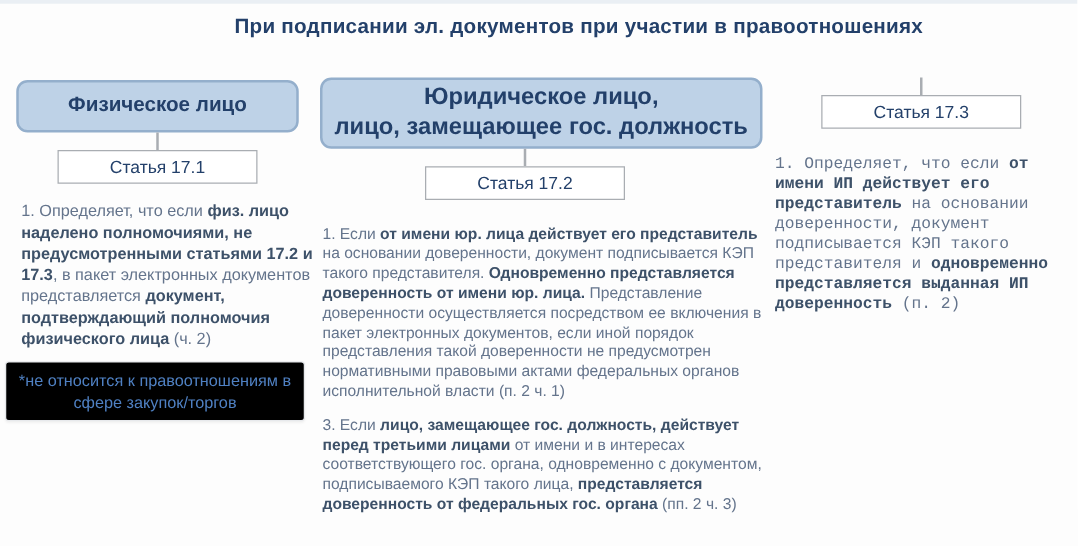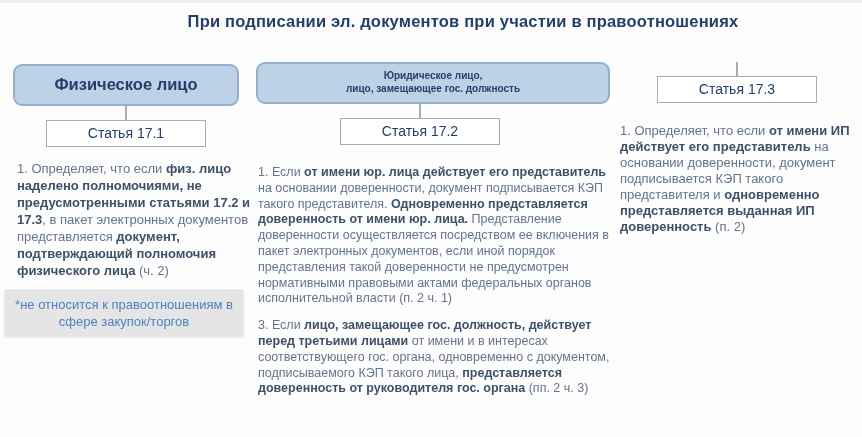--- a/index.html
+++ b/index.html
@@ -31,21 +31,21 @@
   #col-yur{left:256px;width:354px;}
   #col-ip{left:614px;width:246px;}
 
   .hdr-box{
     box-sizing:border-box;min-height:42px;
     display:flex;align-items:center;justify-content:center;
     text-align:center;white-space:pre-line;
     background:var(--accent-bg);
     border:2px solid var(--accent-border);
     border-radius:9px;
-    color:var(--navy);font-weight:bold;font-size:10px;line-height:1.28;
+    color:var(--navy);font-weight:bold;font-size:19px;line-height:1.28;
     padding:2px 8px;
   }
   #col-fiz .hdr-box{width:226px;margin:2px auto 0;font-size:16.5px;}
   #col-yur .hdr-box{width:100%;}
   #col-ip .hdr-box{width:238px;margin:0 auto;}
 
   .connector{width:2px;height:14px;background:var(--line-gray);margin:0 auto;}
   #col-yur .connector{margin:0 0 0 163px;}
 
   .article-box{
@@ -54,27 +54,27 @@
     text-align:center;font-size:14px;color:var(--navy);
     padding:4px 0 5px;
   }
   #col-yur .article-box{margin:0 0 0 84px;}
 
   .body-text{font-size:13px;line-height:17px;color:var(--body-text);}
   .body-text p{margin:0 0 11px;}
   .body-text p:last-child{margin-bottom:0;}
   #col-fiz .body-text{margin:13px 0 0 13px;width:242px;}
   #col-yur .body-text{margin:20px 0 0 2px;width:352px;font-size:12.5px;line-height:15.8px;}
-  #col-ip .body-text{margin:20px 0 0 6px;width:238px;line-height:16px;}
+  #col-ip .body-text{margin:20px 0 0 6px;width:238px;line-height:16px;font-family:Liberation Mono, monospace;}
   .seg{color:var(--body-text);}
   .seg.b{font-weight:bold;color:var(--bold-text);}
 
   .note-box{
     box-sizing:border-box;margin:10px 0 0 0;width:240px;
-    background:#e5e5e5;border:1px solid #e7e9ec;border-radius:3px;
+    background:#000000;border:1px solid #e7e9ec;border-radius:3px;
     box-shadow:0 1px 2px rgba(0,0,0,0.05);
     text-align:center;color:var(--note-blue);
     font-size:13px;line-height:17px;padding:6px 10px;
   }
 </style>
 </head>
 <body>
 
 <div class="stage">
   <div class="top-strip"></div>
@@ -91,21 +91,21 @@
     <div class="note-box">*не относится к правоотношениям в сфере закупок/торгов</div>
   </div>
 
   <div class="col" id="col-yur">
     <div class="hdr-box">Юридическое лицо,
 лицо, замещающее гос. должность</div>
     <div class="connector"></div>
     <div class="article-box">Статья 17.2</div>
     <div class="body-text">
       <p><span class="seg">1. Если </span><span class="seg b">от имени юр. лица действует его представитель</span><span class="seg"> на основании  доверенности, документ подписывается КЭП такого представителя. </span><span class="seg b">Одновременно  представляется доверенность от имени юр. лица.</span><span class="seg"> Представление доверенности осуществляется посредством ее включения в пакет электронных документов, если иной порядок представления такой доверенности не предусмотрен нормативными правовыми актами федеральных органов исполнительной власти (п. 2 ч. 1)</span></p>
-      <p><span class="seg">3. Если </span><span class="seg b">лицо, замещающее гос. должность, действует перед третьими лицами</span><span class="seg"> от имени и в интересах соответствующего гос. органа, одновременно с документом, подписываемого КЭП такого лица, </span><span class="seg b">представляется доверенность от руководителя гос. органа</span><span class="seg"> (пп. 2 ч. 3)</span></p>
+      <p><span class="seg">3. Если </span><span class="seg b">лицо, замещающее гос. должность, действует перед третьими лицами</span><span class="seg"> от имени и в интересах соответствующего гос. органа, одновременно с документом, подписываемого КЭП такого лица, </span><span class="seg b">представляется доверенность от федеральных гос. органа</span><span class="seg"> (пп. 2 ч. 3)</span></p>
     </div>
   </div>
 
   <div class="col" id="col-ip">
     <div class="connector"></div>
     <div class="article-box">Статья 17.3</div>
     <div class="body-text">
       <p><span class="seg">1. Определяет, что если </span><span class="seg b">от имени ИП действует его представитель</span><span class="seg"> на основании доверенности, документ подписывается КЭП такого представителя и </span><span class="seg b">одновременно представляется выданная ИП доверенность</span><span class="seg"> (п. 2)</span></p>
     </div>
   </div>

